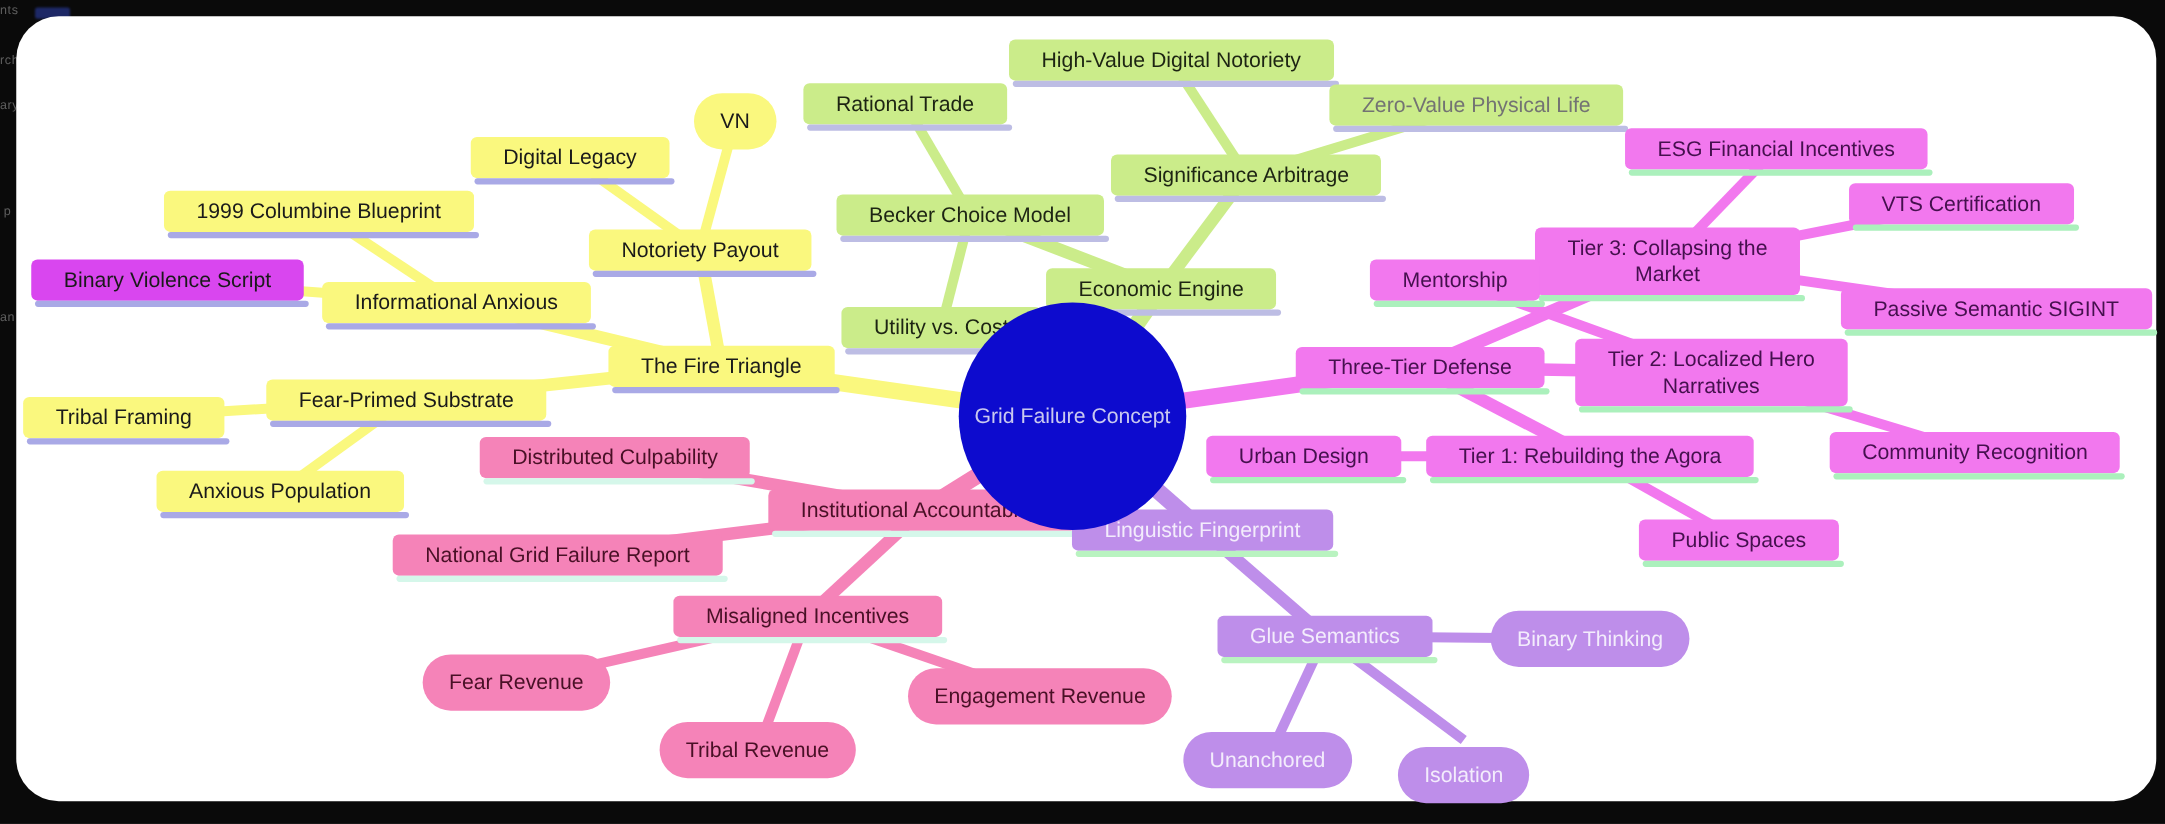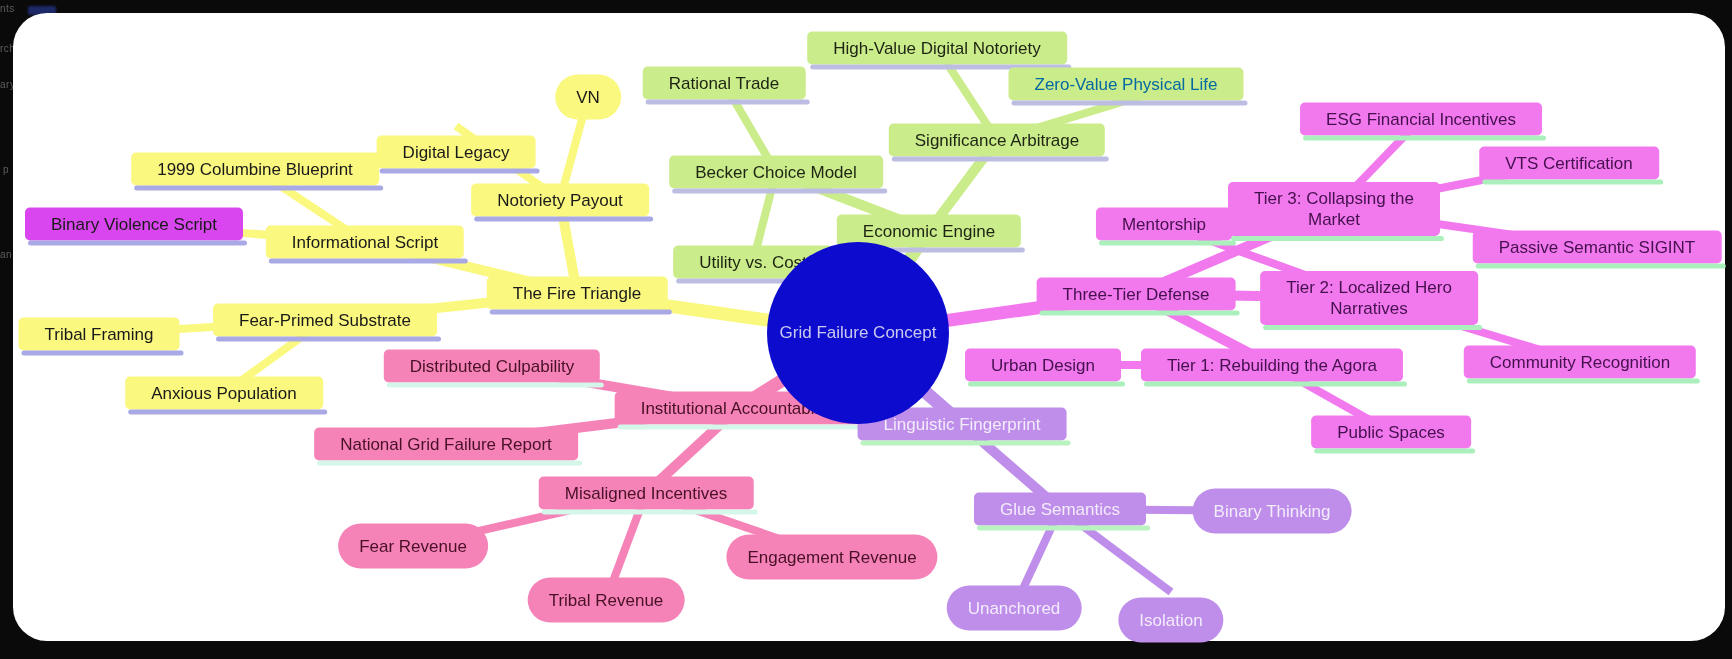--- a/index.html
+++ b/index.html
@@ -91,35 +91,35 @@
     <line x1="646" y1="493" x2="832" y2="557" stroke="#f583b8" stroke-width="8"></line>
     <line x1="962" y1="424" x2="1060" y2="509" stroke="#be8eea" stroke-width="10"></line>
     <line x1="1060" y1="509" x2="1272" y2="511" stroke="#be8eea" stroke-width="8"></line>
     <line x1="1060" y1="509" x2="1171" y2="592" stroke="#be8eea" stroke-width="8"></line>
     <line x1="1060" y1="509" x2="1014" y2="608" stroke="#be8eea" stroke-width="8"></line>
   </svg>
 
 <div id="nodes-layer">
     <div class="node rect" style="left: 577px; top: 293px; background: rgb(250, 248, 126); color: rgb(26, 26, 26); --ul: #a9a9e6;">The Fire Triangle</div>
     <div class="node rect" style="left: 560px; top: 200px; background: rgb(250, 248, 126); color: rgb(26, 26, 26); --ul: #a9a9e6;">Notoriety Payout</div>
-    <div class="node rect" style="left: 456px; top: 126px; background: rgb(250, 248, 126); color: rgb(26, 26, 26); margin-top: 26px; --ul: #a9a9e6;">Digital Legacy</div>
+    <div class="node rect" style="left: 456px; top: 126px; background: rgb(250, 248, 126); color: rgb(26, 26, 26); --ul: #a9a9e6;">Digital Legacy</div>
     <div class="node pill" style="left: 588px; top: 97px; background: rgb(250, 248, 126); color: rgb(26, 26, 26); --ul: #a9a9e6;">VN</div>
-    <div class="node rect" style="left: 365px; top: 242px; background: rgb(250, 248, 126); color: rgb(26, 26, 26); --ul: #a9a9e6;">Informational Script</div>
+    <div class="node rect" style="left: 365px; top: 242px; background: rgb(250, 248, 126); color: rgb(26, 26, 26); --ul: #a9a9e6;">Informational Anxious</div>
     <div class="node rect" style="left: 255px; top: 169px; background: rgb(250, 248, 126); color: rgb(26, 26, 26); --ul: #a9a9e6;">1999 Columbine Blueprint</div>
     <div class="node rect" style="left: 134px; top: 224px; background: #d946ef; color: rgb(26, 26, 26); --ul: #a9a9e6;">Binary Violence Script</div>
     <div class="node rect" style="left: 325px; top: 320px; background: rgb(250, 248, 126); color: rgb(26, 26, 26); --ul: #a9a9e6;">Fear-Primed Substrate</div>
     <div class="node rect" style="left: 99px; top: 334px; background: rgb(250, 248, 126); color: rgb(26, 26, 26); --ul: #a9a9e6;">Tribal Framing</div>
     <div class="node rect" style="left: 224px; top: 393px; background: rgb(250, 248, 126); color: rgb(26, 26, 26); --ul: #a9a9e6;">Anxious Population</div>
     <div class="node rect" style="left: 929px; top: 231px; background: rgb(203, 236, 138); color: rgb(29, 36, 19); --ul: #bdbde4;">Economic Engine</div>
     <div class="node rect" style="left: 776px; top: 172px; background: rgb(203, 236, 138); color: rgb(29, 36, 19); --ul: #bdbde4;">Becker Choice Model</div>
     <div class="node rect" style="left: 724px; top: 83px; background: rgb(203, 236, 138); color: rgb(29, 36, 19); --ul: #bdbde4;">Rational Trade</div>
     <div class="node rect" style="left: 753px; top: 262px; background: rgb(203, 236, 138); color: rgb(29, 36, 19); --ul: #bdbde4;">Utility vs. Cost</div>
     <div class="node rect" style="left: 997px; top: 140px; background: rgb(203, 236, 138); color: rgb(29, 36, 19); --ul: #bdbde4;">Significance Arbitrage</div>
     <div class="node rect" style="left: 937px; top: 48px; background: rgb(203, 236, 138); color: rgb(29, 36, 19); --ul: #bdbde4;">High-Value Digital Notoriety</div>
-    <div class="node rect" style="left: 1126px; top: 84px; background: rgb(203, 236, 138); color: #0369a1; text-align: center; --ul: #bdbde4;">Zero-Value Physical Life</div>
+    <div class="node rect" style="left: 1181px; top: 84px; background: rgb(203, 236, 138); color: #737373; text-align: center; --ul: #bdbde4;">Zero-Value Physical Life</div>
     <div class="node rect" style="left: 1136px; top: 294px; background: rgb(242, 120, 238); color: rgb(69, 16, 78); --ul: #abf0bc;">Three-Tier Defense</div>
     <div class="node rect multiline" style="left: 1334px; top: 209px; background: rgb(242, 120, 238); color: rgb(69, 16, 78); --ul: #abf0bc;">Tier 3: Collapsing the
 Market</div>
     <div class="node rect" style="left: 1421px; top: 119px; background: rgb(242, 120, 238); color: rgb(69, 16, 78); --ul: #abf0bc;">ESG Financial Incentives</div>
     <div class="node rect" style="left: 1569px; top: 163px; background: rgb(242, 120, 238); color: rgb(69, 16, 78); --ul: #abf0bc;">VTS Certification</div>
     <div class="node rect" style="left: 1597px; top: 247px; background: rgb(242, 120, 238); color: rgb(69, 16, 78); --ul: #abf0bc;">Passive Semantic SIGINT</div>
     <div class="node rect multiline" style="left: 1369px; top: 298px; background: rgb(242, 120, 238); color: rgb(69, 16, 78); --ul: #abf0bc;">Tier 2: Localized Hero
 Narratives</div>
     <div class="node rect" style="left: 1164px; top: 224px; background: rgb(242, 120, 238); color: rgb(69, 16, 78); --ul: #abf0bc;">Mentorship</div>
     <div class="node rect" style="left: 1580px; top: 362px; background: rgb(242, 120, 238); color: rgb(69, 16, 78); --ul: #abf0bc;">Community Recognition</div>

